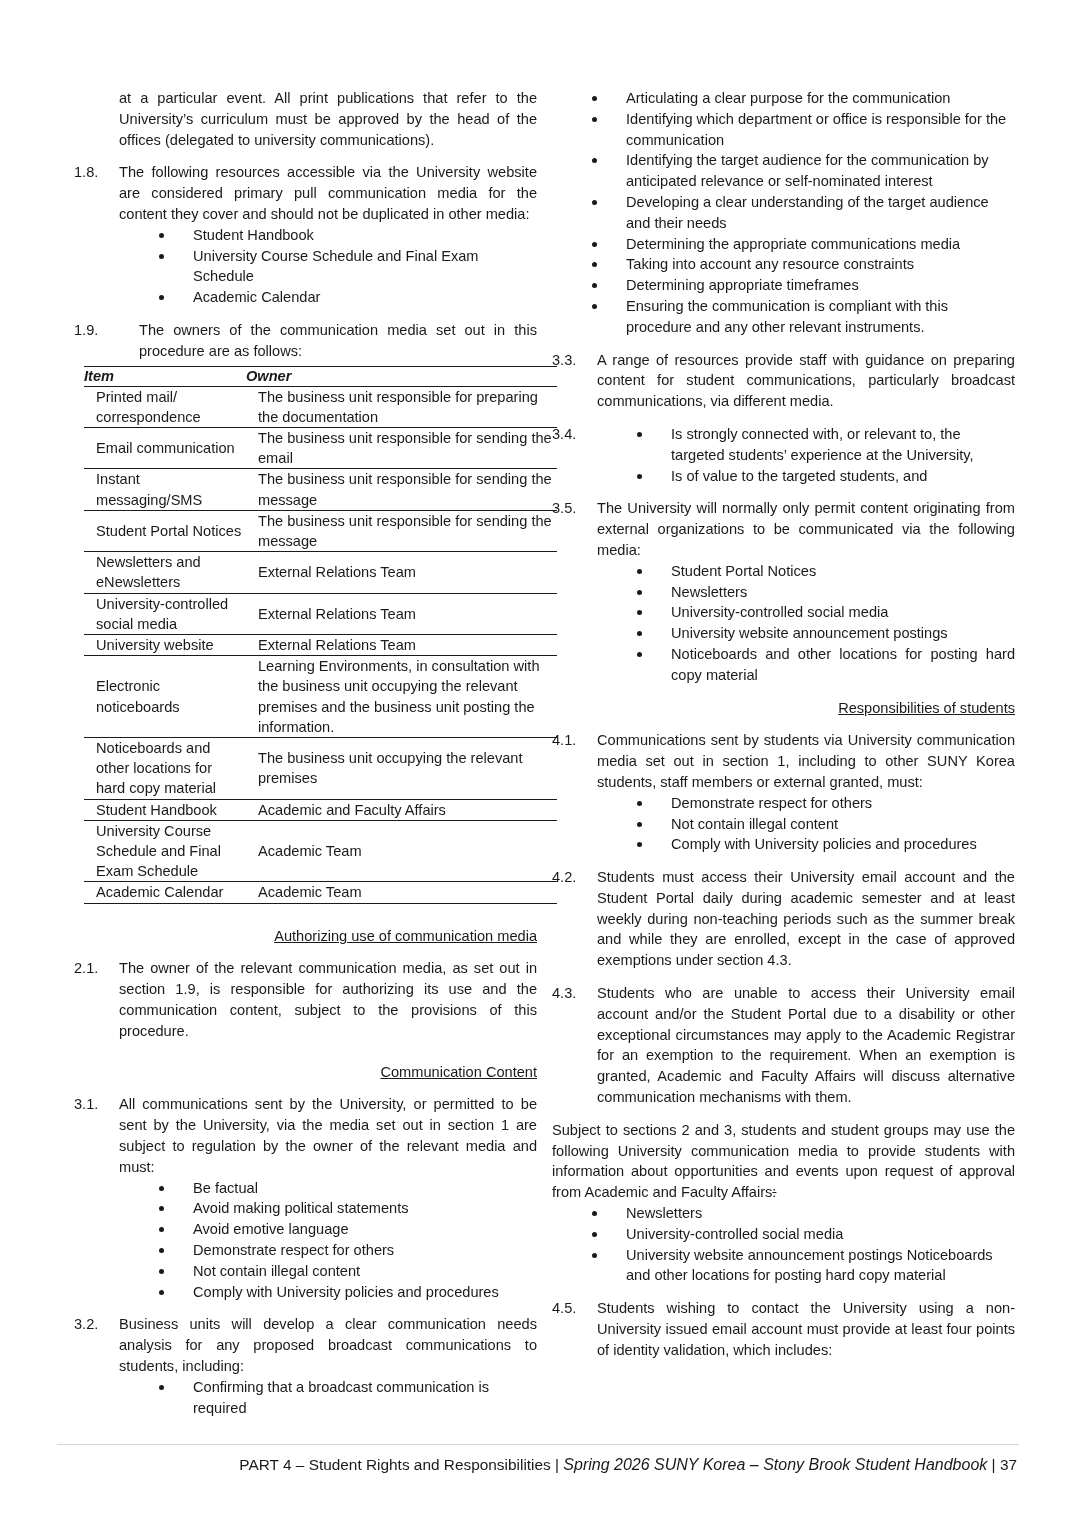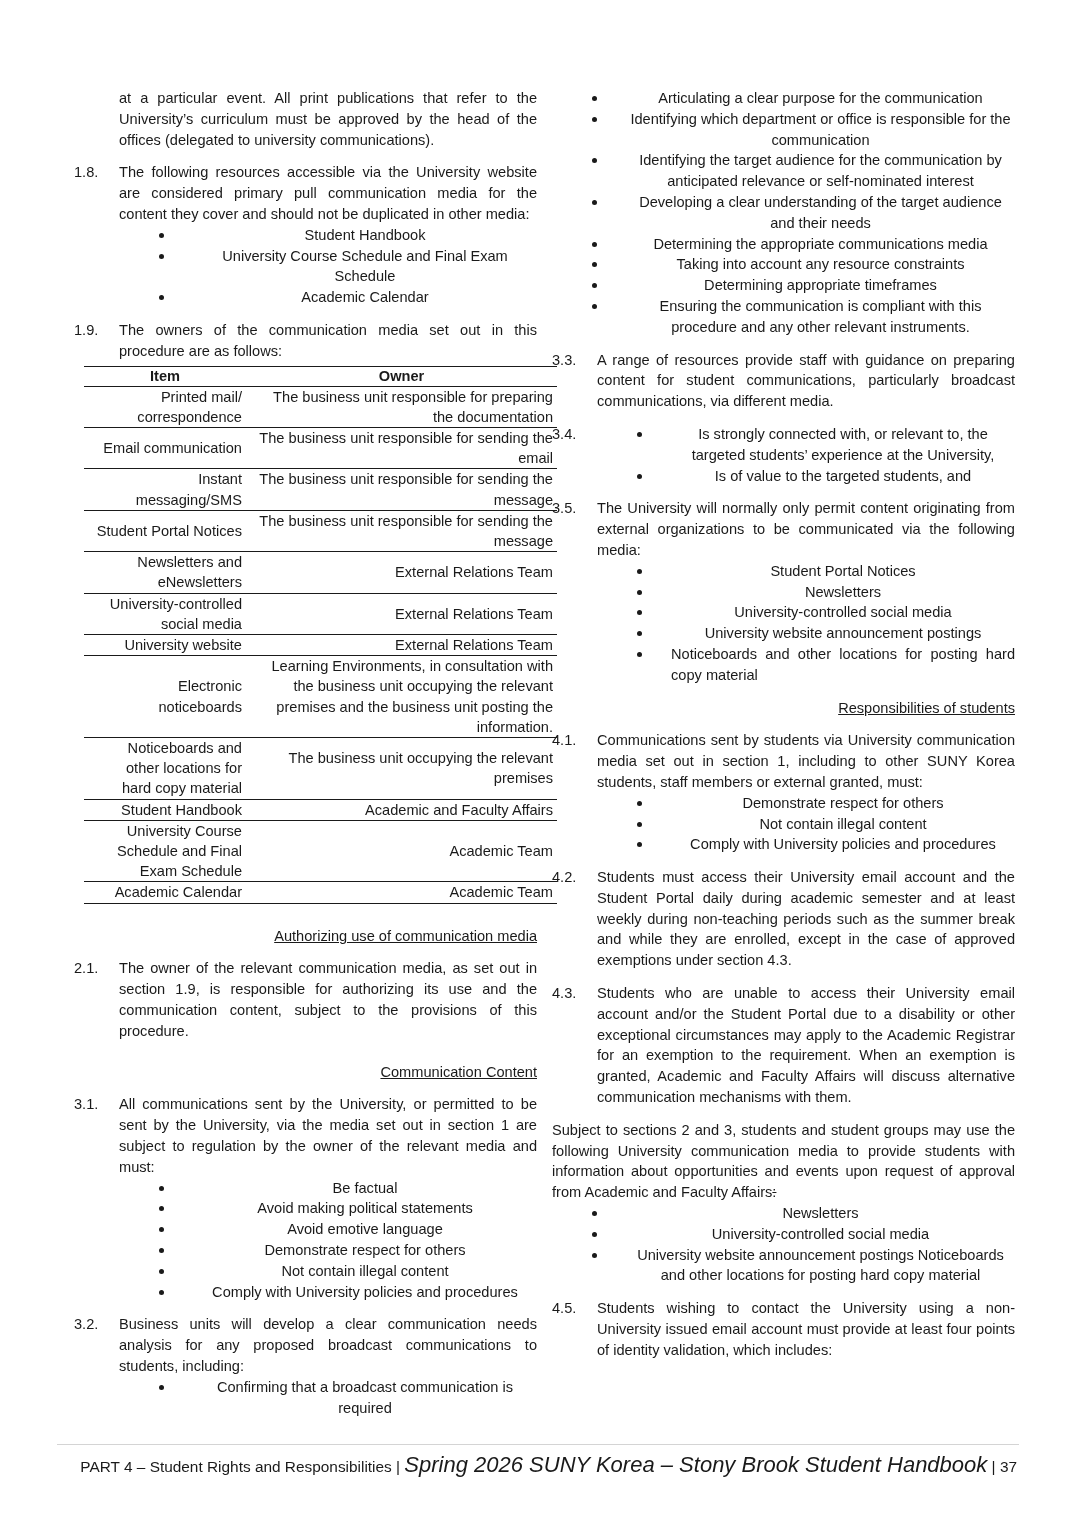--- a/index.html
+++ b/index.html
@@ -21,21 +21,21 @@
 
   .para { display: flex; margin-bottom: 12px; }
   .para .num { width: 45px; flex: 0 0 45px; }
   .para .num.strike { text-decoration: line-through; }
   .para .body { flex: 1; text-align: justify; }
   .para .body .strike { text-decoration: line-through; }
 
   .cont { padding-left: 45px; text-align: justify; margin-bottom: 12px; }
 
   ul.bullets { list-style: none; margin: 0; }
-  ul.bullets li { position: relative; padding-left: 74px; text-align: center; }
+  ul.bullets li { position: relative; padding-left: 74px; text-align: left; }
   ul.bullets li::before {
     content: "";
     position: absolute;
     left: 40px;
     top: 8px;
     width: 5px; height: 5px;
     border-radius: 50%;
     background: #1a1a1a;
   }
   ul.bullets li.justify { text-align: justify; }
@@ -50,73 +50,74 @@
 
   table.owners {
     border-collapse: collapse;
     width: 473px;
     margin-left: 10px;
     margin-bottom: 22px;
     margin-top: 0px;
   }
   table.owners th {
     font-weight: bold;
-    text-align: center;
+    text-align: left;
     border-top: 1.3px solid #1a1a1a;
     border-bottom: 1.3px solid #1a1a1a;
     padding: 0 0 0 0;
     line-height: 19px;
+    font-style: italic;
   }
   table.owners td {
     border-bottom: 1.3px solid #1a1a1a;
     vertical-align: middle;
     padding: 0 4px 0 12px;
     line-height: 20.2px;
-    text-align: right;
+    text-align: left;
   }
   table.owners td.item { width: 162px; }
   table.owners td.owner { padding-left: 12px; }
 
   .footer-line {
     position: absolute;
     left: 57px;
     top: 1444px;
     width: 962px;
     height: 1px;
     background: #d4d4d4;
   }
   .footer {
     position: absolute;
     right: 58px;
     top: 1455px;
     font-size: 15.4px;
     white-space: nowrap;
     color: #1a1a1a;
   }
-  .footer .italic { font-style: italic; font-size: 22px; }
+  .footer .italic { font-style: italic; font-size: 16px; }
 </style>
 </head>
 <body>
 
 <div class="col col-left">
   <div class="cont">at a particular event. All print publications that refer to the University’s curriculum must be approved by the head of the offices (delegated to university communications).</div>
 
   <div class="para">
     <span class="num">1.8.</span>
     <div class="body">
       <div>The following resources accessible via the University website are considered primary pull communication media for the content they cover and should not be duplicated in other media:</div>
       <ul class="bullets bullet-block">
         <li>Student Handbook</li>
         <li>University Course Schedule and Final Exam Schedule</li>
         <li>Academic Calendar</li>
       </ul>
     </div>
   </div>
 
-  <div class="para" style="margin-bottom:4px;">
+  <div class="para" style="margin-bottom:4px;gap:20px;">
     <span class="num">1.9.</span>
     <div class="body">The owners of the communication media set out in this procedure are as follows:</div>
   </div>
 
   <table class="owners">
     <thead>
       <tr>
         <th>Item</th>
         <th>Owner</th>
       </tr>

